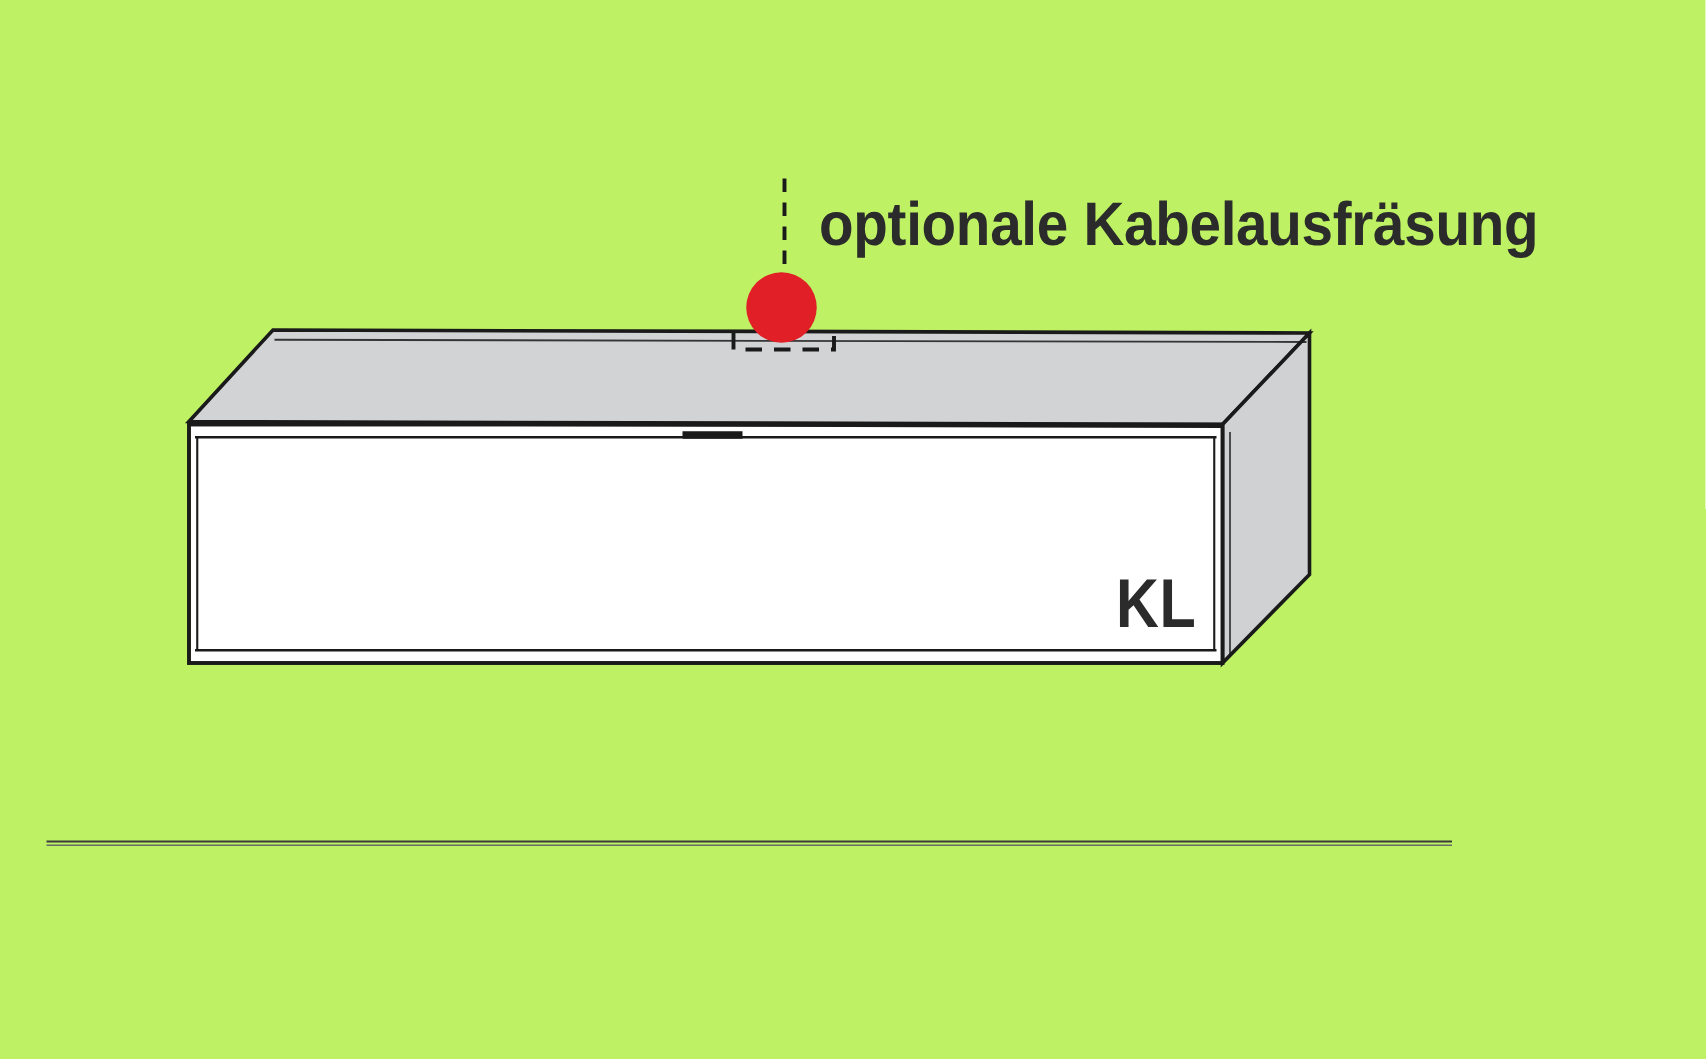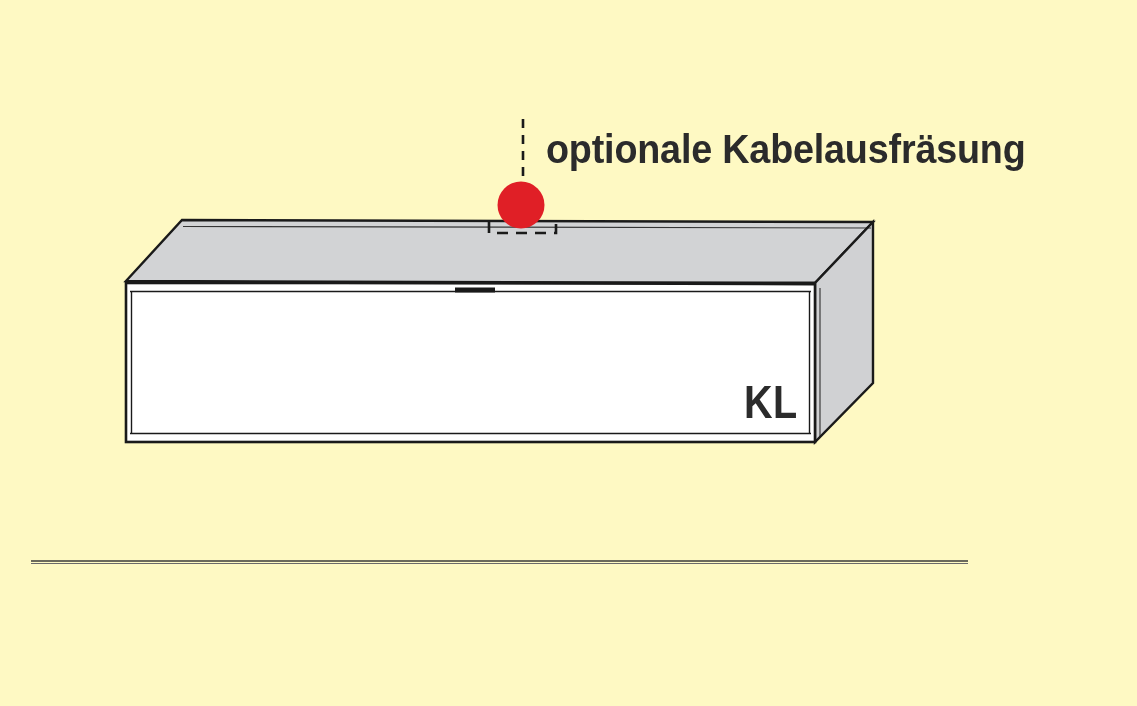--- a/index.html
+++ b/index.html
@@ -8,21 +8,21 @@
     padding: 0;
     background: #ffffff;
   }
   body {
     font-family: "Liberation Sans", sans-serif;
   }
   #canvas {
     position: relative;
     width: 1137px;
     height: 706px;
-    background: #fef9c3;
+    background: #bef264;
     overflow: hidden;
   }
   #drawing {
     position: absolute;
     left: 0;
     top: 0;
     width: 1137px;
     height: 706px;
     display: block;
   }

